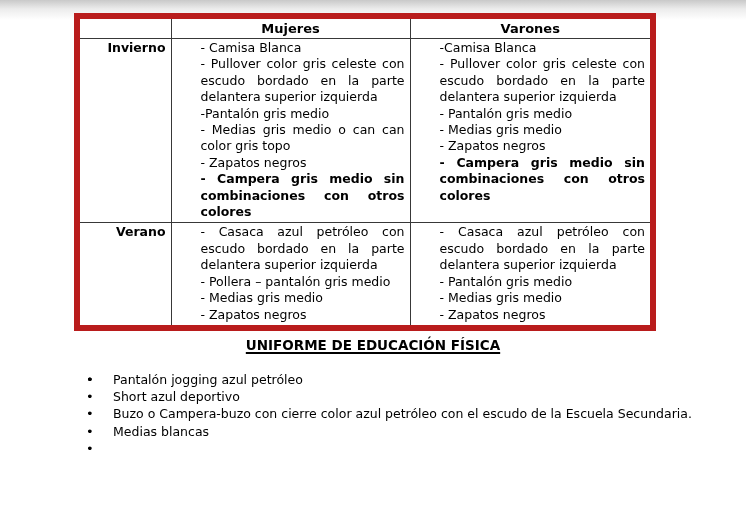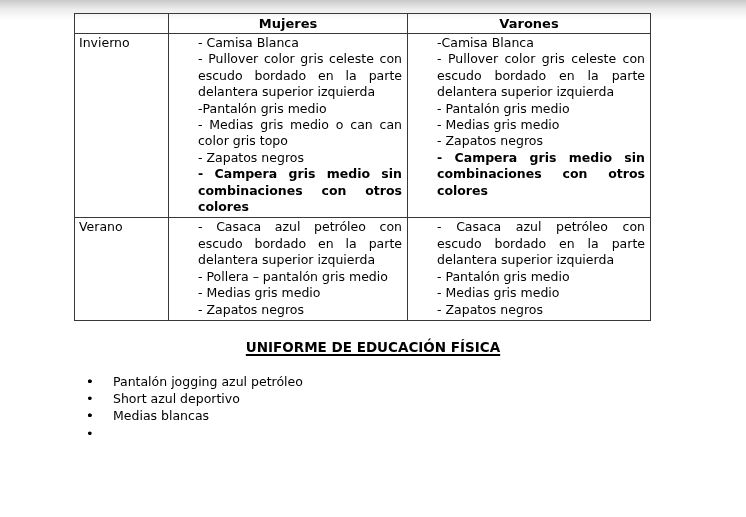--- a/index.html
+++ b/index.html
@@ -21,49 +21,50 @@
     line-height: 18px;
     text-decoration: underline;
     text-decoration-thickness: 1.5px;
     text-underline-offset: 2px;
   }
   table.uniform {
     margin: 13px 0 0 74px;
     width: 576px;
     border-collapse: collapse;
     table-layout: fixed;
-    border: 1px solid #b91c1c;
+    border: 6px solid #b91c1c;
   }
   table.uniform th, table.uniform td {
     border: 1.5px solid #383838;
   }
   table.uniform th {
     height: 19px;
     padding: 0;
     font-size: 13px;
     font-weight: bold;
     text-align: center;
   }
   table.uniform td {
     vertical-align: top;
     padding: 1px 5px 2px 4px;
     font-size: 12.5px;
     line-height: 16.4px;
   }
   tr.row-invierno td { height: 177px; }
   tr.row-verano td { height: 91px; }
   td.season {
-    font-weight: normal;
+    font-weight: bold;
     font-size: 13px;
     padding-top: 2px;
+    text-align: right;
   }
   .cell-item { text-align: justify; margin-left: 25px; }
   .b { font-weight: bold; }
   .pe-title {
-    margin-top: 18px;
+    margin-top: 6px;
     text-align: center;
     font-weight: bold;
     font-size: 13.5px;
     line-height: 17px;
     text-decoration: underline;
     text-decoration-thickness: 1.5px;
     text-underline-offset: 2px;
   }
   ul.pe-list {
     margin: 17px 0 0 0;
@@ -148,20 +149,21 @@
     <li>
       <span class="marker">•</span>
       <span>Pantalón jogging azul petróleo</span>
     </li>
     <li>
       <span class="marker">•</span>
       <span>Short azul deportivo</span>
     </li>
     <li>
       <span class="marker">•</span>
+      <span>Buzo o Campera-buzo con cierre color azul petróleo con el escudo de la Escuela Secundaria.</span>
     </li>
     <li>
       <span class="marker">•</span>
       <span>Medias blancas</span>
     </li>
     <li>
       <span class="marker">•</span>
     </li>
   </ul>
 

